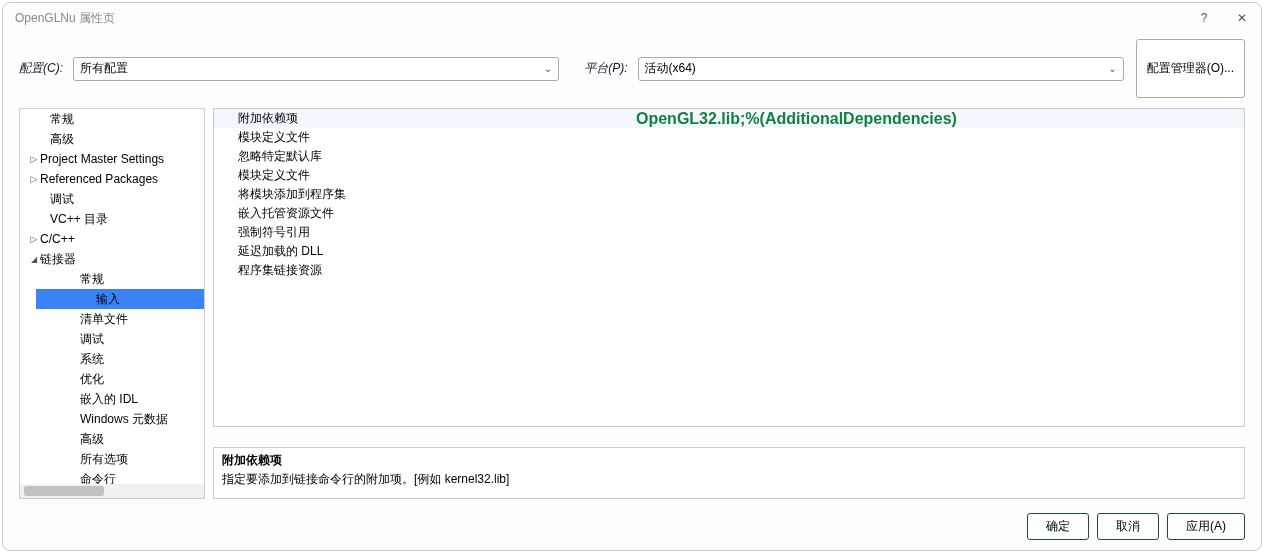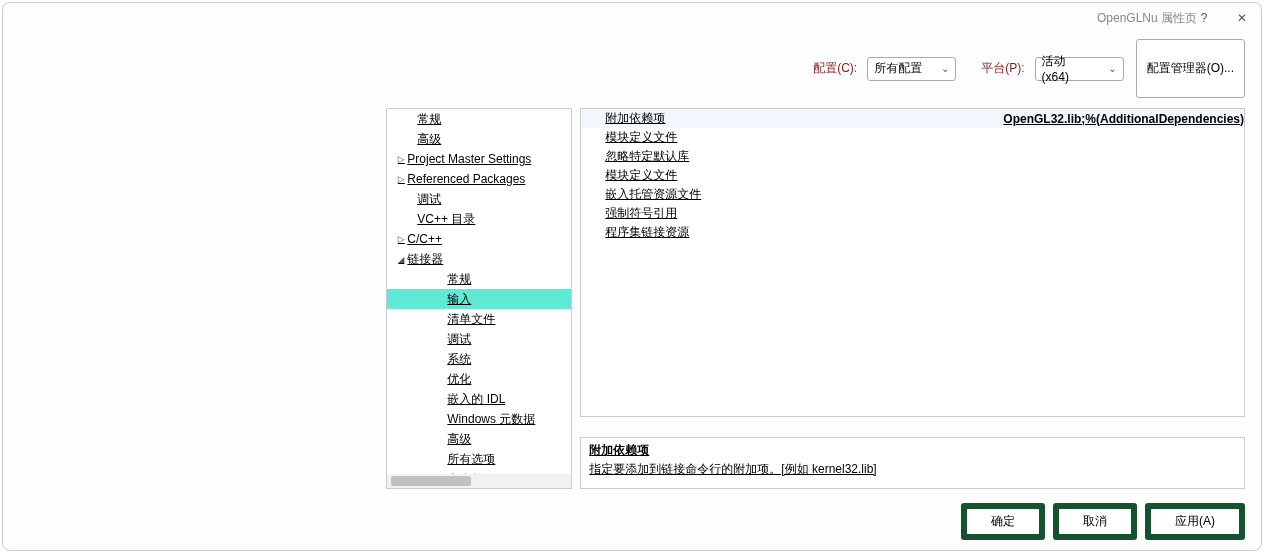--- a/index.html
+++ b/index.html
@@ -1,68 +1,68 @@
 <!DOCTYPE html>
 <html><head>
   <meta charset="utf-8">
   <style>
     * { margin: 0; padding: 0; box-sizing: border-box; font-family: "Microsoft YaHei", "Segoe UI", sans-serif; font-size: 12px; }
     body { background: #fff; width: 1264px; height: 553px; overflow: hidden; }
     
-    .window { border: 1px solid #ccc; border-radius: 8px; width: 1260px; height: 549px; margin: 2px; display: flex; flex-direction: column; background: #fdfdfd; align-items: flex-end; }
+    .window { border: 1px solid #ccc; border-radius: 8px; width: 1260px; height: 549px; margin: 2px; display: flex; flex-direction: column; background: #fdfdfd; }
     
     .titlebar { height: 30px; display: flex; align-items: center; padding: 0 12px; color: #888; }
     .titlebar-title { flex: 1; font-size: 12px; }
     .titlebar-btns { display: flex; gap: 24px; align-items: center; }
     .titlebar-btn { width: 14px; height: 14px; display: flex; align-items: center; justify-content: center; color: #555; cursor: pointer; }
     
     .toolbar { display: flex; align-items: center; gap: 6px; padding: 6px 16px 10px 16px; }
-    .toolbar-label { font-size: 12px; color: #7f1d1d; padding-right: 4px; }
+    .toolbar-label { font-size: 12px; color: #0f172a; padding-right: 4px; font-style: italic; }
     .toolbar-label.right { margin-left: 19px; }
     .combo { border: 1px solid #aaa; border-radius: 3px; height: 24px; display: flex; align-items: center; padding: 0 6px; background: #fff; position: relative; gap: 13px; }
     .combo.config { flex: 1; max-width: 500px; }
     .combo.platform { flex: 1; max-width: 495px; }
     .combo-text { flex: 1; color: #000; }
     .combo-arrow { color: #555; font-size: 10px; margin-left: 4px; }
     .config-mgr-btn { border: 1px solid #aaa; border-radius: 3px; padding: 20px 10px; background: #fff; cursor: pointer; margin-left: 6px; }
     
-    .content { flex: 1; display: flex; padding: 0 16px 8px 16px; gap: 8px; overflow: hidden; text-decoration: underline; }
+    .content { flex: 1; display: flex; padding: 0 16px 8px 16px; gap: 8px; overflow: hidden; }
     
     .tree-container { width: 186px; border: 1px solid #ccc; display: flex; flex-direction: column; background: #fff; }
     .tree-scroll { flex: 1; overflow-y: auto; overflow-x: hidden; position: relative; }
     .tree-scroll::-webkit-scrollbar { width: 14px; }
     .tree-scroll::-webkit-scrollbar-track { background: #f1f1f1; }
     .tree-scroll::-webkit-scrollbar-thumb { background: #c1c1c1; border-radius: 2px; }
     
     .tree-item { height: 20px; display: flex; align-items: center; padding-left: 6px; cursor: pointer; white-space: nowrap; overflow: hidden; }
-    .tree-item.selected { background: #5eead4; }
+    .tree-item.selected { background: #3b82f6; margin-left: 16px; }
     .tree-arrow { width: 12px; font-size: 9px; color: #555; display: inline-block; text-align: center; }
     .tree-arrow.none { visibility: hidden; }
     .tree-label { font-size: 12px; color: #000; }
     .tree-item.l0 { padding-left: 8px; }
     .tree-item.l1 { padding-left: 18px; }
     .tree-item.l2 { padding-left: 48px; }
     
     .hscroll { height: 14px; background: #f1f1f1; display: flex; align-items: center; }
     .hscroll-thumb { height: 10px; margin: 2px; background: #c1c1c1; border-radius: 2px; width: 80px; margin-left: 4px; }
     
     .right-pane { flex: 1; display: flex; flex-direction: column; gap: 20px; }
     .prop-grid { flex: 1; border: 1px solid #ccc; background: #fff; overflow: auto; }
     .prop-row { display: flex; height: 19px; align-items: center; border-bottom: 0px solid #f0f0f0; }
     .prop-row.selected { background: #f2f7fd; }
     .prop-name { width: 418px; padding-left: 24px; font-size: 12px; color: #000; }
-    .prop-value { flex: 1; font-size: 12px; color: #000000; padding-left: 4px; }
+    .prop-value { flex: 1; font-size: 16px; color: #15803d; padding-left: 4px; }
     .prop-value.bold { font-weight: bold; }
     
     .desc-panel { height: 52px; border: 1px solid #ccc; background: #fff; padding: 4px 8px; }
     .desc-title { font-weight: bold; font-size: 12px; color: #000; margin-bottom: 2px; }
     .desc-text { font-size: 12px; color: #000; }
     
     .button-bar { display: flex; justify-content: flex-end; gap: 8px; padding: 6px 16px 10px 16px; }
-    .btn { border: 6px solid #14532d; border-radius: 3px; padding: 4px 24px; background: #fff; cursor: pointer; min-width: 62px; text-align: center; }
+    .btn { border: 1px solid #14532d; border-radius: 3px; padding: 4px 18px; background: #fff; cursor: pointer; min-width: 62px; text-align: center; }
   </style>
 </head>
 <body>
 
 <div class="window">
 
   <div class="titlebar">
     <div class="titlebar-title">OpenGLNu 属性页</div>
     <div class="titlebar-btns">
       <div class="titlebar-btn">
@@ -190,25 +190,33 @@
           </div>
           <div class="prop-row">
             <div class="prop-name">忽略特定默认库</div>
             <div class="prop-value"></div>
           </div>
           <div class="prop-row">
             <div class="prop-name">模块定义文件</div>
             <div class="prop-value"></div>
           </div>
           <div class="prop-row">
+            <div class="prop-name">将模块添加到程序集</div>
+            <div class="prop-value"></div>
+          </div>
+          <div class="prop-row">
             <div class="prop-name">嵌入托管资源文件</div>
             <div class="prop-value"></div>
           </div>
           <div class="prop-row">
             <div class="prop-name">强制符号引用</div>
+            <div class="prop-value"></div>
+          </div>
+          <div class="prop-row">
+            <div class="prop-name">延迟加载的 DLL</div>
             <div class="prop-value"></div>
           </div>
           <div class="prop-row">
             <div class="prop-name">程序集链接资源</div>
             <div class="prop-value"></div>
           </div>
         </div>
       <div class="desc-panel">
         <div class="desc-title">附加依赖项</div>
         <div class="desc-text">指定要添加到链接命令行的附加项。[例如 kernel32.lib]</div>

